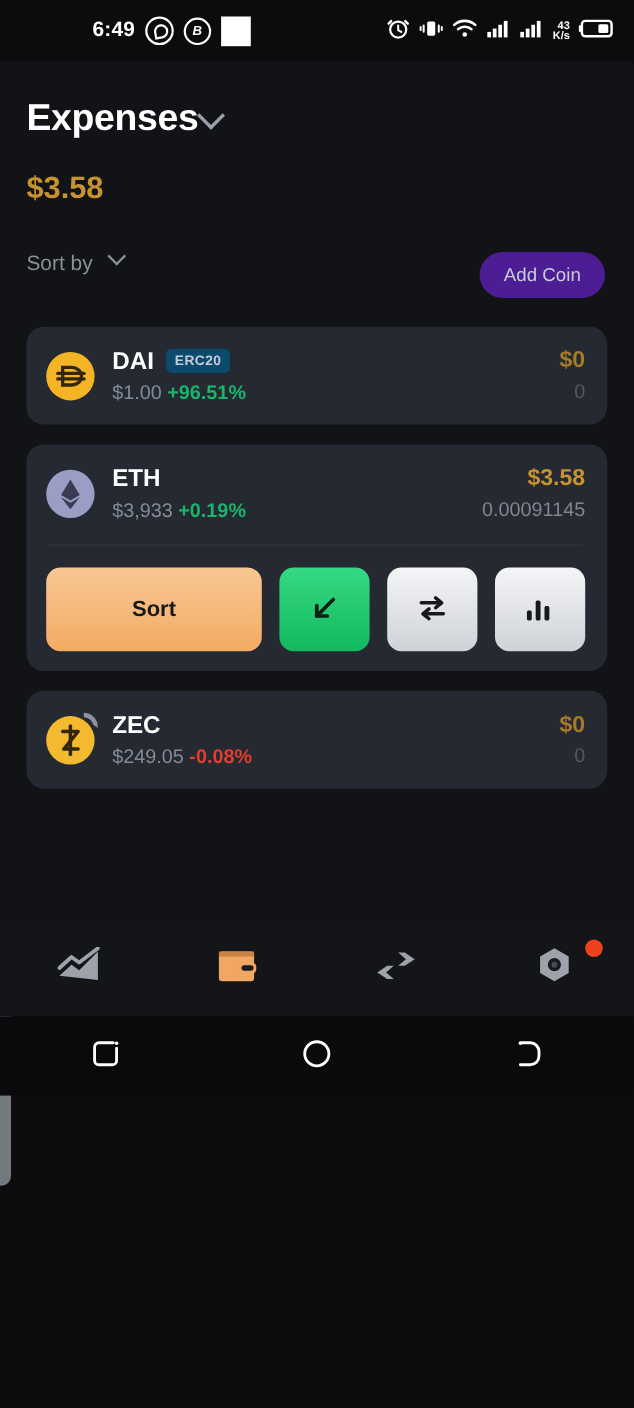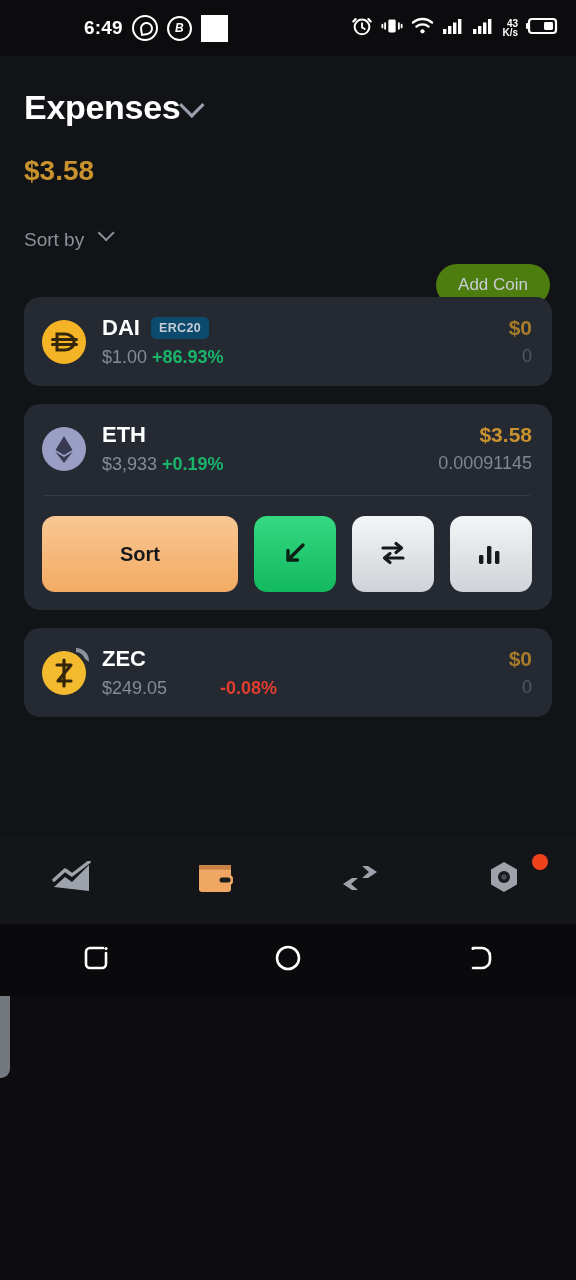--- a/index.html
+++ b/index.html
@@ -53,24 +53,23 @@
     position:absolute; top:229px; left:0; width:576px; height:52px;
     display:flex; align-items:flex-start; padding:0 26px 0 24px;
   }
   .sort-label { color:#8b9099; font-size:19px; }
   .chev-sm {
     width:12px; height:12px; border-right:2.8px solid #8b9099;
     border-bottom:2.8px solid #8b9099; transform:rotate(45deg) translateY(-3px);
     margin-left:14px;
   }
   .addcoin {
-    margin-left:auto; background:#4d7c0f; color:#c9ced6;
+    margin-left:auto; background:#4c1d95; color:#c9ced6;
     font-size:17px; border-radius:22px; padding:11px 22px;
     border:none;
-    margin-top:35px;
   }
 
   
   .cards { position:absolute; top:297px; left:24px; width:528px; }
   .card {
     background:#252932; border-radius:16px; margin-bottom:18px;
     padding:18px 20px 18px 18px;
   }
   .coinrow { display:flex; align-items:center; }
   .coin-icon { width:44px; height:44px; border-radius:50%; flex:0 0 44px; position:relative; }
@@ -86,21 +85,21 @@
   .coin-mid { margin-left:16px; flex:1; min-width:0; }
   .coin-name-line { display:flex; align-items:center; gap:11px; }
   .coin-name { color:#ffffff; font-size:22px; font-weight:700; }
   .badge {
     background:#0c4a6e; color:#c6ccd6; font-size:12.5px; font-weight:700;
     padding:4px 8px; border-radius:5px; letter-spacing:.4px;
   }
   .coin-sub { margin-top:6px; font-size:18px; }
   .price { color:#858b95; }
   .chg-up { color:#18b56b; font-weight:700; }
-  .chg-down { color:#e33d2e; font-weight:700;margin-left:48px; }
+  .chg-down { color:#e33d2e; font-weight:700; }
   .coin-right { text-align:right; margin-left:10px; }
   .fiat { color:#c8922e; font-size:21px; font-weight:700; }
   .fiat.zero { color:#a57a28; }
   .amount { color:#80858f; font-size:18px; margin-top:6px; }
   .amount.zero { color:#55595f; }
 
   
   .divider { height:1px; background:#343943; margin:20px 2px 0 2px; }
   .actions { display:flex; gap:16px; margin-top:20px; }
   .btn { border:none; border-radius:13px; height:76px; cursor:pointer; }
@@ -227,21 +226,21 @@
             <path d="M10.5 19.5h24M10.5 24.5h24" stroke="#33260a" stroke-width="3" stroke-linecap="round"></path>
           </svg>
         </span>
         <div class="coin-mid">
           <div class="coin-name-line">
             <span class="coin-name">DAI</span>
             <span class="badge">ERC20</span>
           </div>
           <div class="coin-sub">
             <span class="price">$1.00</span>
-            <span class="chg-up">+86.93%</span>
+            <span class="chg-up">+96.51%</span>
           </div>
         </div>
         <div class="coin-right">
           <div class="fiat zero">$0</div>
           <div class="amount zero">0</div>
         </div>
       </div>
     </div>
 
     <div class="card">

